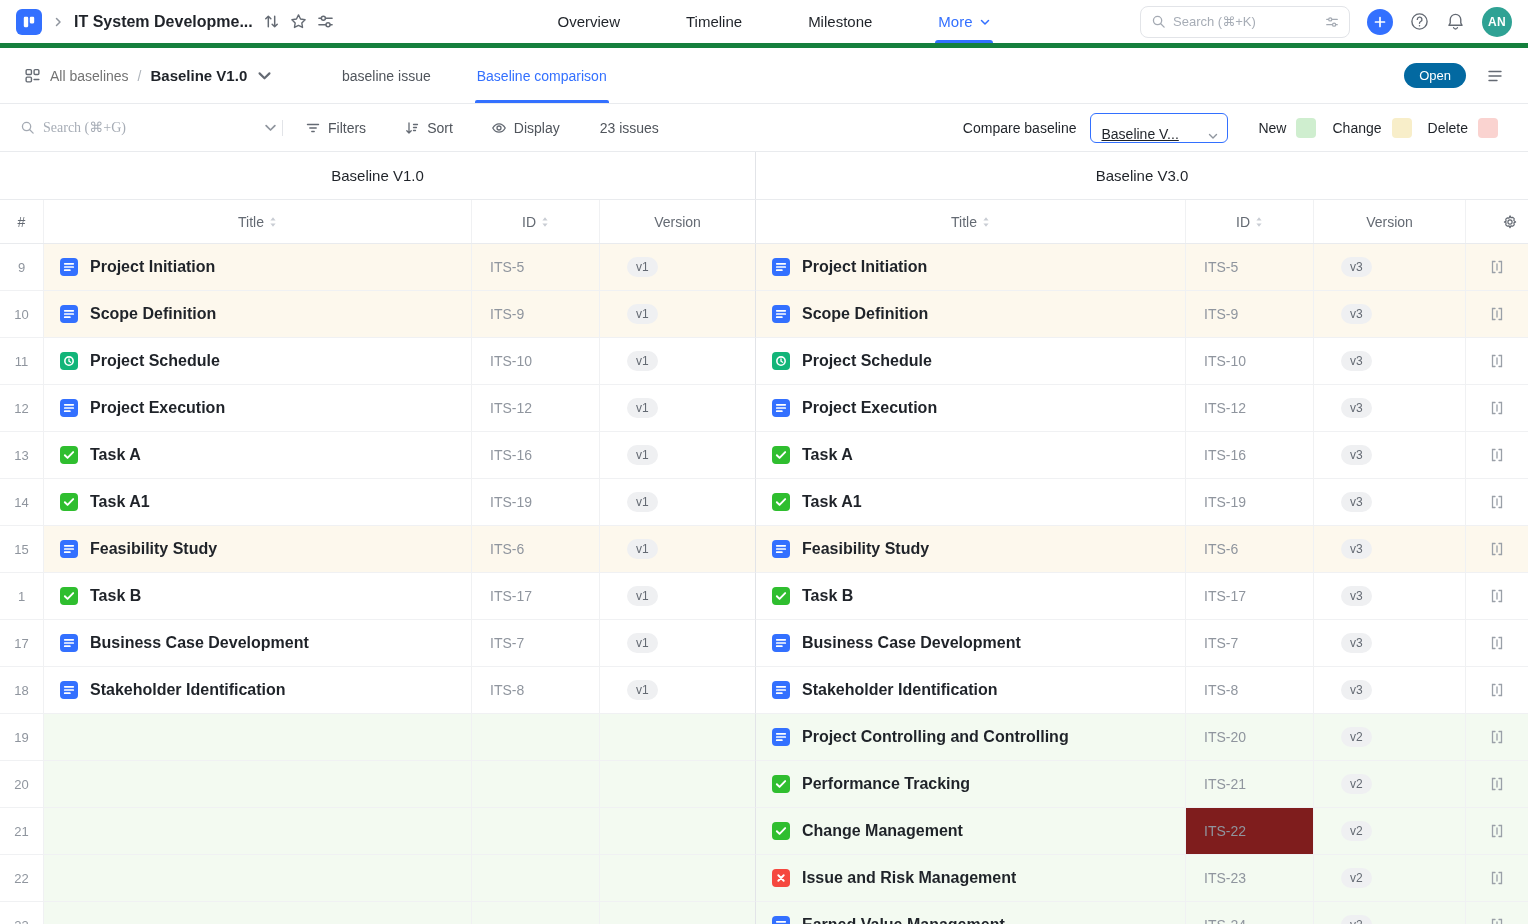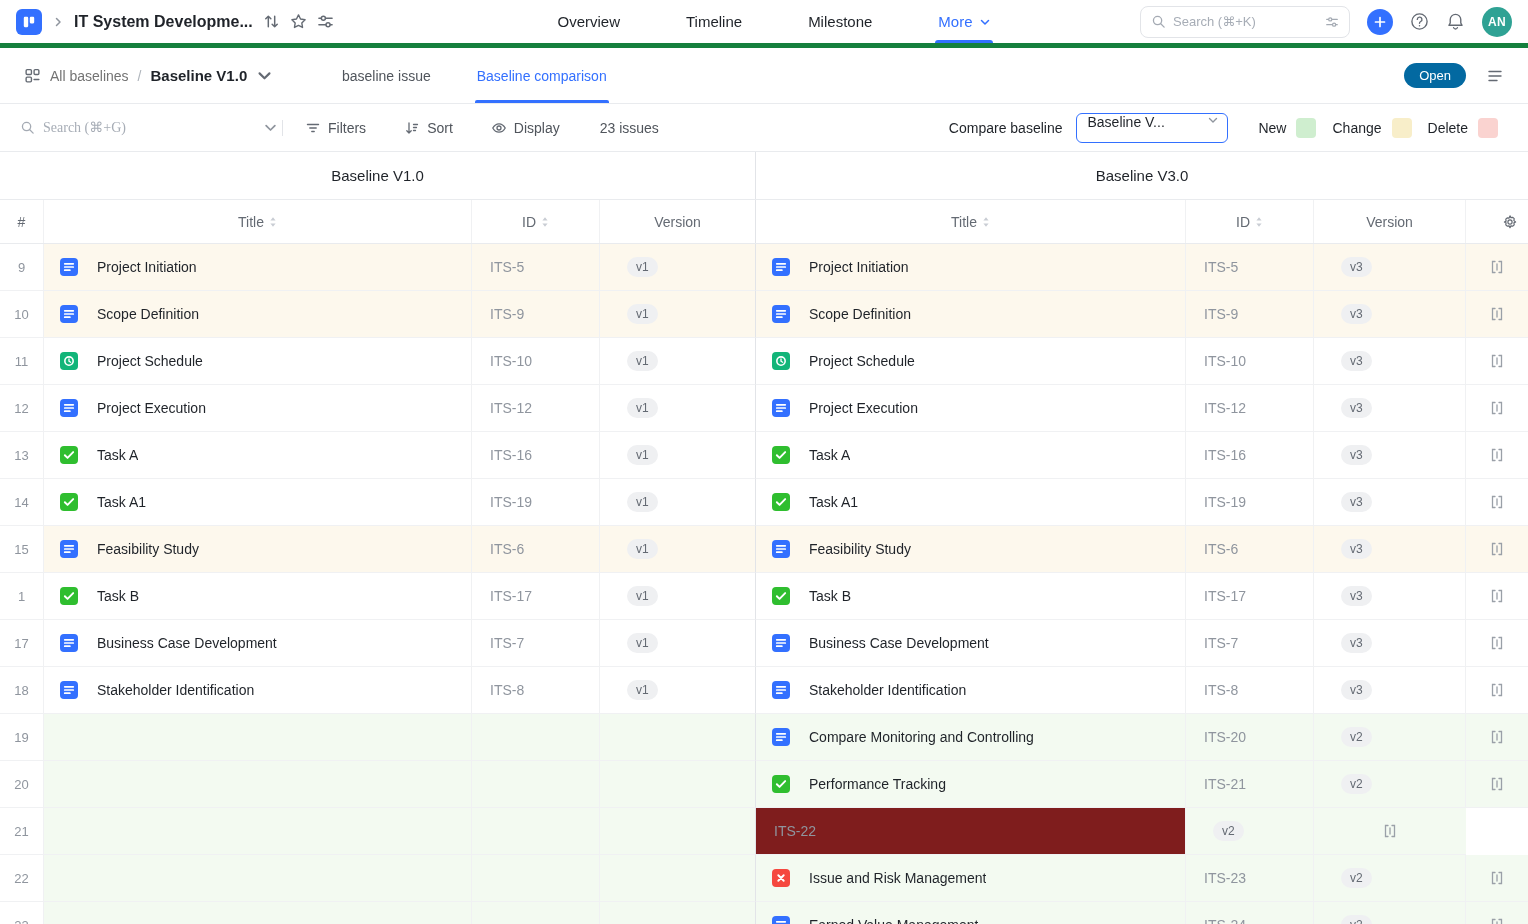--- a/index.html
+++ b/index.html
@@ -53,21 +53,21 @@
   .tl-search { display:flex; align-items:center; gap:8px; width:258px; cursor:text; }
   .tl-search .ic { width:15px; height:15px; color:#a4aab3; }
   .tl-search input { border:0; outline:0; flex:1; min-width:0; font-size:14px; font-family:Liberation Serif, serif; background:transparent; }
   .tl-search input::placeholder { color:#a7adb6; }
   .vdiv { width:1px; height:16px; background:#e2e4e8; margin:0 22px 0 4px; }
   .tl-btn { display:flex; align-items:center; gap:7px; font-size:14px; color:#50555c; margin-right:38px; cursor:pointer; white-space:nowrap; }
   .tl-btn .ic { width:16px; height:16px; color:#646a73; }
   .issue-count { font-size:14px; color:#50555c; margin-left:2px; white-space:nowrap; }
   .tl-right { margin-left:auto; display:flex; align-items:center; }
   .cmp-label { font-size:14px; margin-right:14px; white-space:nowrap; }
-  .cmp-select { width:152px; height:30px; border:1px solid var(--accent,#3370ff); border-radius:6px; display:flex; align-items:flex-start; padding:0 8px 0 10px; font-size:14px; cursor:pointer; background:#fff; }
+  .cmp-select { width:138px; height:30px; border:1px solid var(--accent,#3370ff); border-radius:6px; display:flex; align-items:flex-end; padding:0 8px 0 10px; font-size:14px; cursor:pointer; background:#fff;text-decoration:underline; }
   .cmp-select .val { flex:1; white-space:nowrap; overflow:hidden; }
   .cmp-select .ic { width:12px; height:12px; color:#8f959e; }
   .legend { display:flex; align-items:center; margin-left:30px; }
   .lg-label { font-size:14px; margin-right:10px; white-space:nowrap; }
   .lg-swatch { width:20px; height:20px; border-radius:4px; margin-right:16px; }
 
   
   .table { flex:1; display:flex; flex-direction:column; overflow:hidden; }
   .pane-heads { height:48px; flex:0 0 48px; display:grid; grid-template-columns:756px 772px; border-bottom:1px solid #e9ebee; }
   .ph { display:flex; align-items:center; justify-content:center; font-size:15px; font-weight:500; }
@@ -76,21 +76,21 @@
   .col-heads { height:44px; flex:0 0 44px; border-bottom:1px solid #e9ebee; color:#646a73; font-size:14px; }
   .ch { display:flex; align-items:center; justify-content:center; gap:5px; border-right:1px solid #f0f1f3; }
   .ch.divider { border-right-color:#e2e4e8; }
   .ch.c-act { justify-content:flex-end; padding-right:10px; border-right:none; }
   .ch .sort-carets { width:8px; height:12px; display:inline-flex; }
   .gear { width:16px; height:16px; cursor:pointer; color:#646a73; }
   .tbody { flex:1; overflow:hidden; }
   .trow { height:47px; }
   .tcell { border-right:1px solid #f0f1f3; border-bottom:1px solid #f0f1f3; display:flex; align-items:center; min-width:0; background:#fff; }
   .c-num { justify-content:center; color:#8f959e; font-size:13px; }
-  .c-title { padding-left:16px; gap:19px; font-size:14px; cursor:pointer; }
+  .c-title { padding-left:16px; gap:12px; font-size:16px; cursor:pointer;font-weight:bold; }
   .c-id { padding-left:18px; color:#8f959e; font-size:14px; }
   .c-ver { padding-left:27px; }
   .c-ver.divider { border-right-color:#e2e4e8; }
   .c-act { justify-content:center; border-right:none; }
   .type-icon { width:18px; height:18px; flex:0 0 18px; display:inline-flex; }
   .type-icon svg { width:100%; height:100%; }
   .title-text { white-space:nowrap; overflow:hidden; text-overflow:ellipsis; }
   .ver-pill { background:#eff0f2; color:#646a73; font-size:12px; line-height:1; padding:4px 9px; border-radius:10px; }
   .cmp-icon { width:16px; height:16px; display:inline-flex; cursor:pointer; }
 </style>
@@ -719,21 +719,21 @@
           <div class="tcell c-title left" style="background: rgb(243, 250, 241);"></div>
           <div class="tcell c-id left" style="background: rgb(243, 250, 241);"></div>
           <div class="tcell c-ver left divider" style="background: rgb(243, 250, 241);"></div>
           <div class="tcell c-title right" style="background: rgb(243, 250, 241);">
             <span class="type-icon">
               <svg viewBox="0 0 16 16">
                 <rect width="16" height="16" rx="3.5" fill="#3370ff"></rect>
                 <path d="M4.2 5.2h7.6M4.2 8h7.6M4.2 10.8h4.6" stroke="#fff" stroke-width="1.5" stroke-linecap="round"></path>
               </svg>
             </span>
-            <span class="title-text">Compare Monitoring and Controlling</span>
+            <span class="title-text">Project Controlling and Controlling</span>
           </div>
           <div class="tcell c-id right" style="background: rgb(243, 250, 241);">ITS-20</div>
           <div class="tcell c-ver right" style="background: rgb(243, 250, 241);">
             <span class="ver-pill">v2</span>
           </div>
           <div class="tcell c-act" style="background: rgb(243, 250, 241);">
             <span class="cmp-icon">
               <svg viewBox="0 0 16 16" fill="none" stroke="#9aa0a8" stroke-width="1.3" stroke-linecap="round">
                 <path d="M6 2.5H3.5v11H6M10 2.5h2.5v11H10M8 5v6"></path>
               </svg>
@@ -764,20 +764,29 @@
                 <path d="M6 2.5H3.5v11H6M10 2.5h2.5v11H10M8 5v6"></path>
               </svg>
             </span>
           </div>
         </div>
         <div class="trow grid-cols">
           <div class="tcell c-num">21</div>
           <div class="tcell c-title left" style="background: rgb(243, 250, 241);"></div>
           <div class="tcell c-id left" style="background: rgb(243, 250, 241);"></div>
           <div class="tcell c-ver left divider" style="background: rgb(243, 250, 241);"></div>
+          <div class="tcell c-title right" style="background: rgb(243, 250, 241);">
+            <span class="type-icon">
+              <svg viewBox="0 0 16 16">
+                <rect width="16" height="16" rx="3.5" fill="#2fbe2f"></rect>
+                <path d="M4.3 8.2l2.4 2.4 5-5.2" stroke="#fff" stroke-width="1.7" fill="none" stroke-linecap="round" stroke-linejoin="round"></path>
+              </svg>
+            </span>
+            <span class="title-text">Change Management</span>
+          </div>
           <div class="tcell c-id right" style="background: #7f1d1d;">ITS-22</div>
           <div class="tcell c-ver right" style="background: rgb(243, 250, 241);">
             <span class="ver-pill">v2</span>
           </div>
           <div class="tcell c-act" style="background: rgb(243, 250, 241);">
             <span class="cmp-icon">
               <svg viewBox="0 0 16 16" fill="none" stroke="#9aa0a8" stroke-width="1.3" stroke-linecap="round">
                 <path d="M6 2.5H3.5v11H6M10 2.5h2.5v11H10M8 5v6"></path>
               </svg>
             </span>

